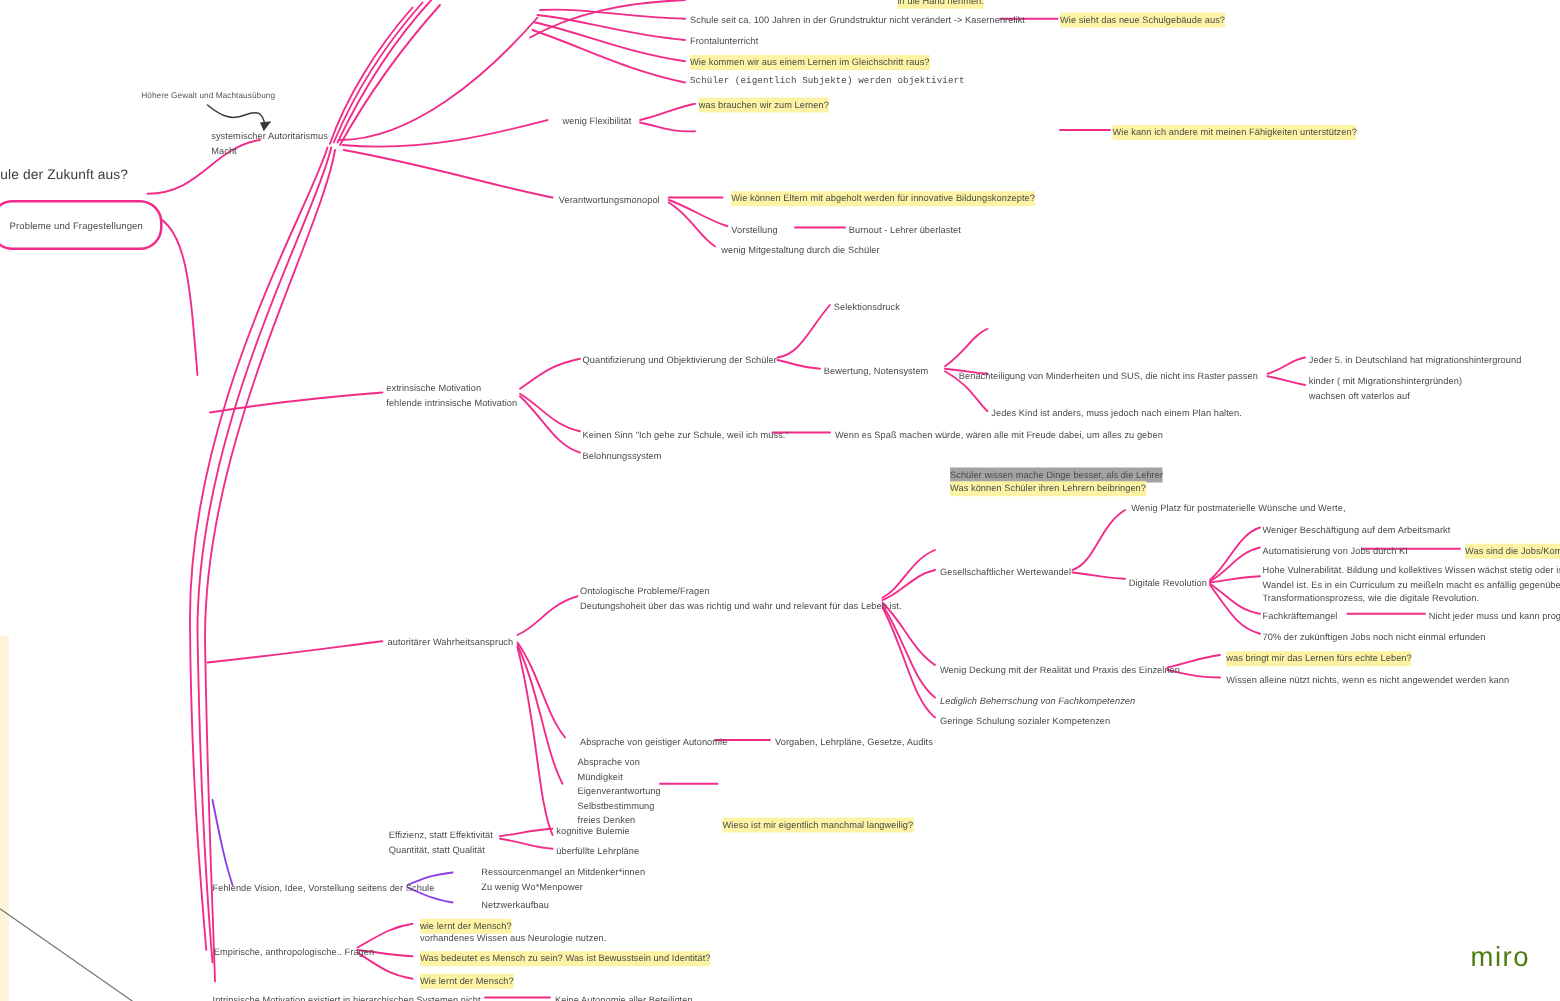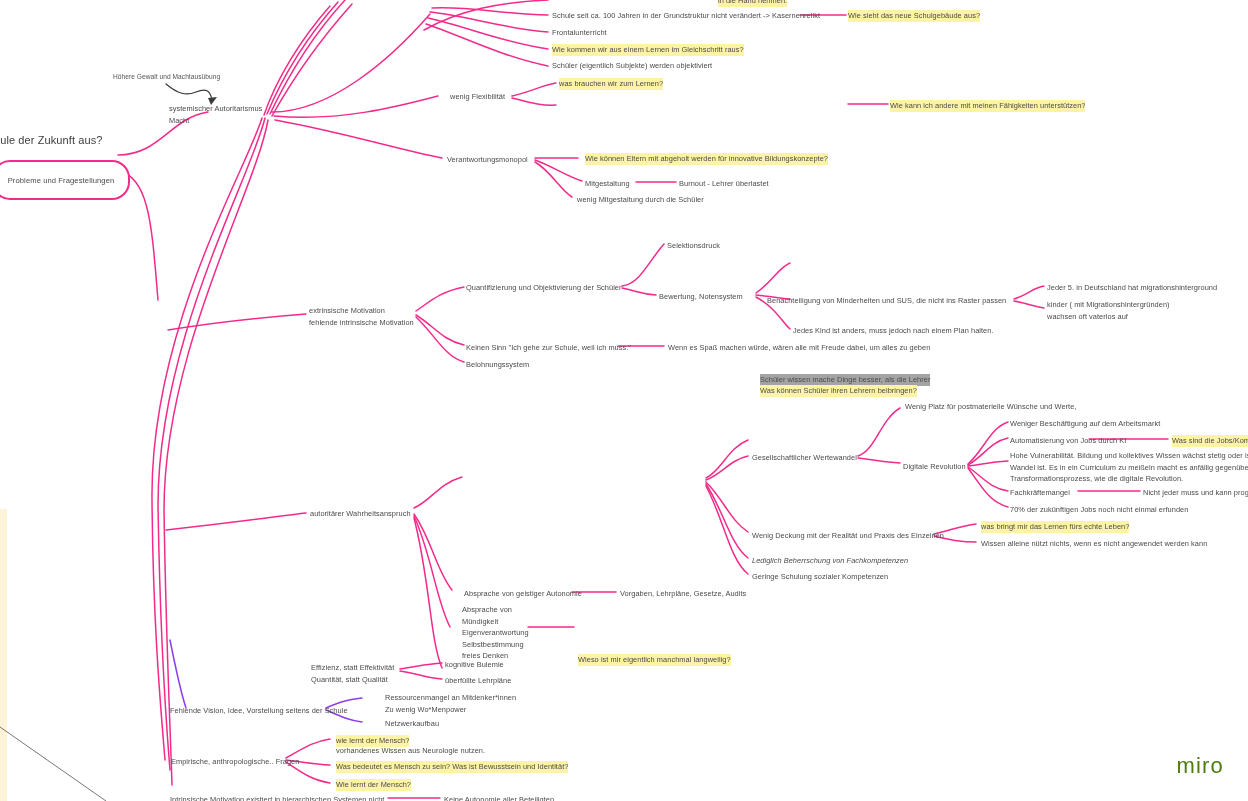--- a/index.html
+++ b/index.html
@@ -176,29 +176,29 @@
   <div class="node small-gray" style="left:113px;top:71px;">Höhere Gewalt und Machtausübung</div>
   <div class="node" style="left:169px;top:103px;">systemischer Autoritarismus
 Macht</div>
 
   <div class="node hl" style="left:718px;top:-5px;">in die Hand nehmen.</div>
 
   <div class="node" style="left:552px;top:10px;">Schule seit ca. 100 Jahren in der Grundstruktur nicht verändert -&gt; Kasernenrelikt</div>
   <div class="node hl" style="left:848px;top:10px;">Wie sieht das neue Schulgebäude aus?</div>
   <div class="node" style="left:552px;top:27px;">Frontalunterricht</div>
   <div class="node hl" style="left:552px;top:44px;">Wie kommen wir aus einem Lernen im Gleichschritt raus?</div>
-  <div class="node" style="left:552px;top:60px;">Schüler (eigentlich Subjekte) werden objektiviert</div>
+  <div class="node" style="left:552px;top:60px;font-family:Liberation Mono, monospace;">Schüler (eigentlich Subjekte) werden objektiviert</div>
 
   <div class="node" style="left:450px;top:91px;">wenig Flexibilität</div>
   <div class="node hl" style="left:559px;top:78px;">was brauchen wir zum Lernen?</div>
   <div class="node hl" style="left:890px;top:100px;">Wie kann ich andere mit meinen Fähigkeiten unterstützen?</div>
 
   <div class="node" style="left:447px;top:154px;">Verantwortungsmonopol</div>
   <div class="node hl" style="left:585px;top:153px;">Wie können Eltern mit abgeholt werden für innovative Bildungskonzepte?</div>
-  <div class="node" style="left:585px;top:178px;">Mitgestaltung</div>
+  <div class="node" style="left:585px;top:178px;">Vorstellung</div>
   <div class="node" style="left:679px;top:178px;">Burnout - Lehrer überlastet</div>
   <div class="node" style="left:577px;top:194px;">wenig Mitgestaltung durch die Schüler</div>
 
   <div class="node" style="left:309px;top:305px;">extrinsische Motivation
 fehlende intrinsische Motivation</div>
 
   <div class="node" style="left:466px;top:282px;">Quantifizierung und Objektivierung der Schüler</div>
   <div class="node" style="left:667px;top:240px;">Selektionsdruck</div>
   <div class="node" style="left:659px;top:291px;">Bewertung, Notensystem</div>
 
@@ -206,20 +206,22 @@
   <div class="node" style="left:1047px;top:282px;">Jeder 5. in Deutschland hat migrationshinterground</div>
   <div class="node" style="left:1047px;top:299px;">kinder ( mit Migrationshintergründen)
 wachsen oft vaterlos auf</div>
   <div class="node" style="left:793px;top:325px;">Jedes Kind ist anders, muss jedoch nach einem Plan halten.</div>
 
   <div class="node" style="left:466px;top:342px;">Keinen Sinn "Ich gehe zur Schule, weil ich muss."</div>
   <div class="node" style="left:668px;top:342px;">Wenn es Spaß machen würde, wären alle mit Freude dabei, um alles zu geben</div>
   <div class="node" style="left:466px;top:359px;">Belohnungssystem</div>
 
   <div class="node" style="left:310px;top:508px;">autoritärer Wahrheitsanspruch</div>
+  <div class="node" style="left:464px;top:467px;">Ontologische Probleme/Fragen
+Deutungshoheit über das was richtig und wahr und relevant für das Leben ist.</div>
 
   <div class="node hlgray" style="left:760px;top:374px;">Schüler wissen mache Dinge besser, als die Lehrer</div>
   <div class="node hl" style="left:760px;top:385px;">Was können Schüler ihren Lehrern beibringen?</div>
 
   <div class="node" style="left:752px;top:452px;">Gesellschaftlicher Wertewandel</div>
   <div class="node" style="left:905px;top:401px;">Wenig Platz für postmaterielle Wünsche und Werte,</div>
   <div class="node" style="left:903px;top:461px;">Digitale Revolution</div>
 
   <div class="node" style="left:1010px;top:418px;">Weniger Beschäftigung auf dem Arbeitsmarkt</div>
   <div class="node" style="left:1010px;top:435px;">Automatisierung von Jobs durch KI</div>

